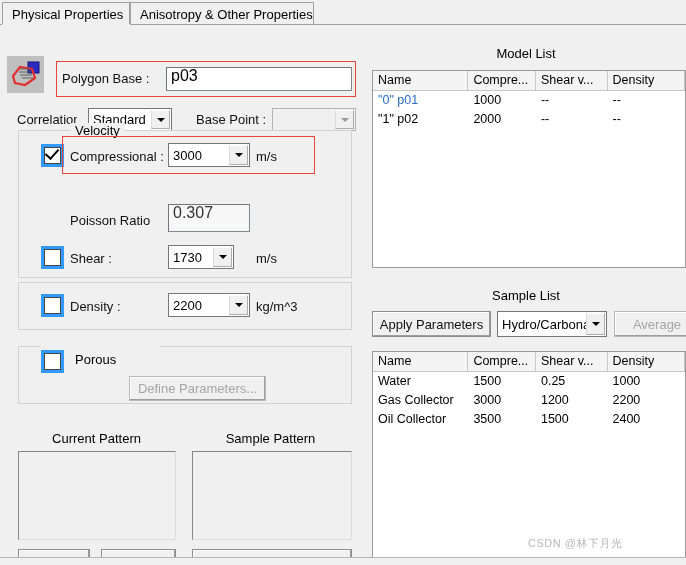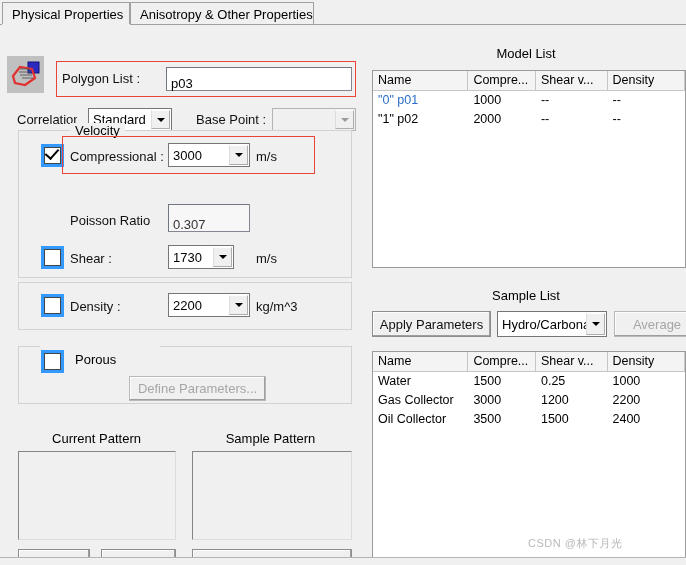--- a/index.html
+++ b/index.html
@@ -99,26 +99,26 @@
 
   
   .tfield {
     position: absolute;
     background: #ffffff;
     border: 1px solid #828790;
     border-top-color: #6f7680;
     border-left-color: #6f7680;
     box-sizing: border-box;
     font-family: "Liberation Sans", sans-serif;
-    font-size: 13px;
+    font-size: 16px;
     color: #000;
     padding: 0 4px;
     line-height: 1;
     display: flex;
-    align-items: flex-end;
+    align-items: flex-start;
   }
   .tfield.ro {
     background: #f7f7f7;
     color: #333;
   }
 
   
   .combo {
     position: absolute;
     background: #ffffff;
@@ -309,21 +309,21 @@
         <polygon points="5,19 12,10 24,12 27,21 17,28 7,26" fill="none" stroke="#e03030" stroke-width="2.2"></polygon>
         <g stroke="#555" stroke-width="0.9">
           <line x1="12" y1="12" x2="22" y2="12"></line>
           <line x1="11" y1="15" x2="23" y2="15"></line>
           <line x1="12" y1="18" x2="24" y2="18"></line>
           <line x1="14" y1="21" x2="25" y2="21"></line>
         </g>
       </svg>
     </div>
 
-    <div class="lbl" style="left:62px; top:45px;">Polygon List :</div>
+    <div class="lbl" style="left:62px; top:45px;">Polygon Base :</div>
     <div class="tfield" style="left:166px; top:41px; width:186px; height:24px;">
       <span>p03</span>
     </div>
     <div class="redbox" style="left:56px; top:35px; width:300px; height:36px;"></div>
 
     <div class="lbl clip" style="left:17px; top:86px; width:60px;">Correlation</div>
     <div class="combo" style="left:88px; top:82px; width:84px; height:23px;">
       <span class="txt">Standard</span>
       <span class="btn"></span>
     </div>

